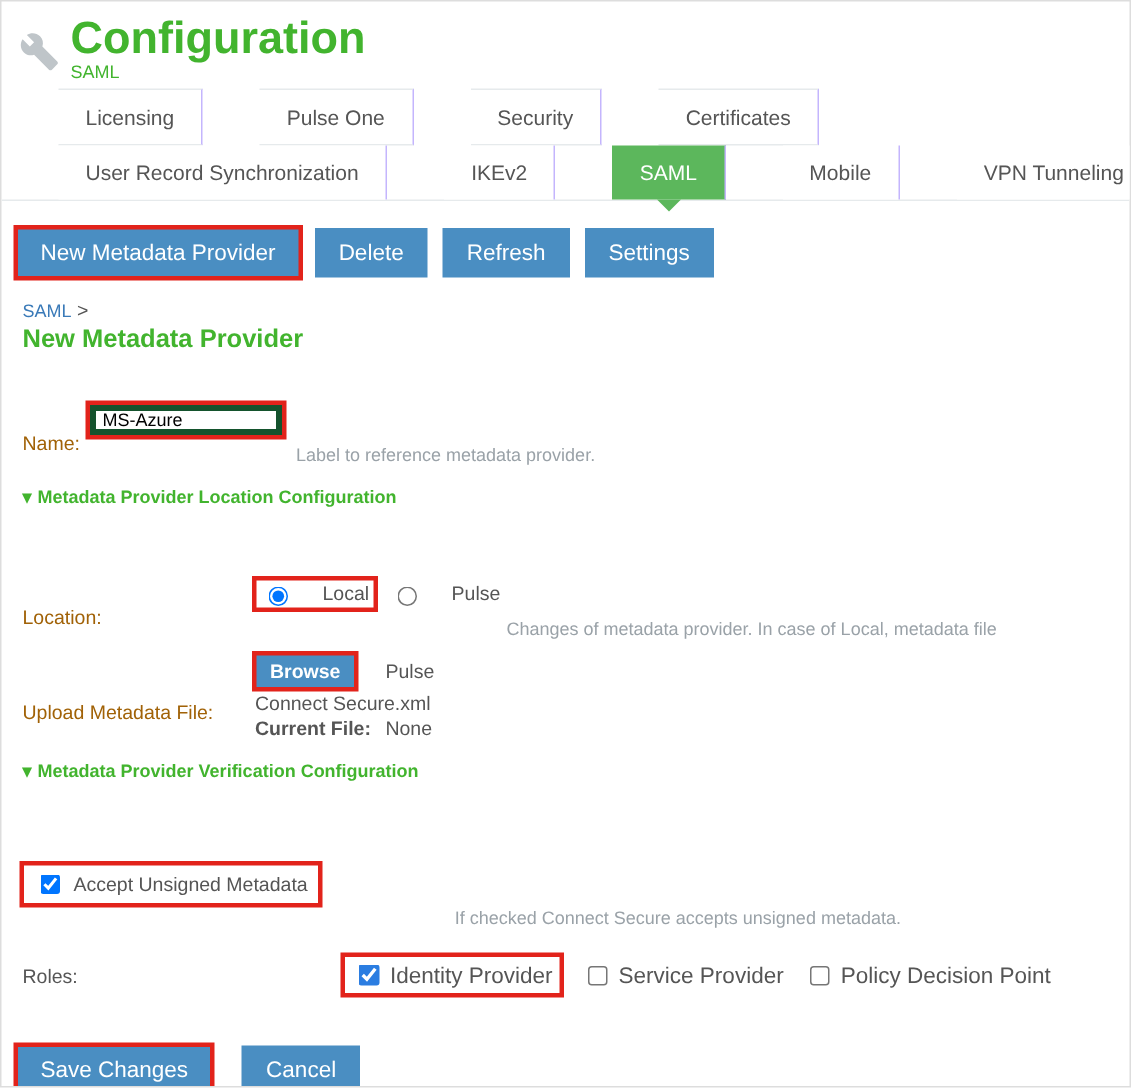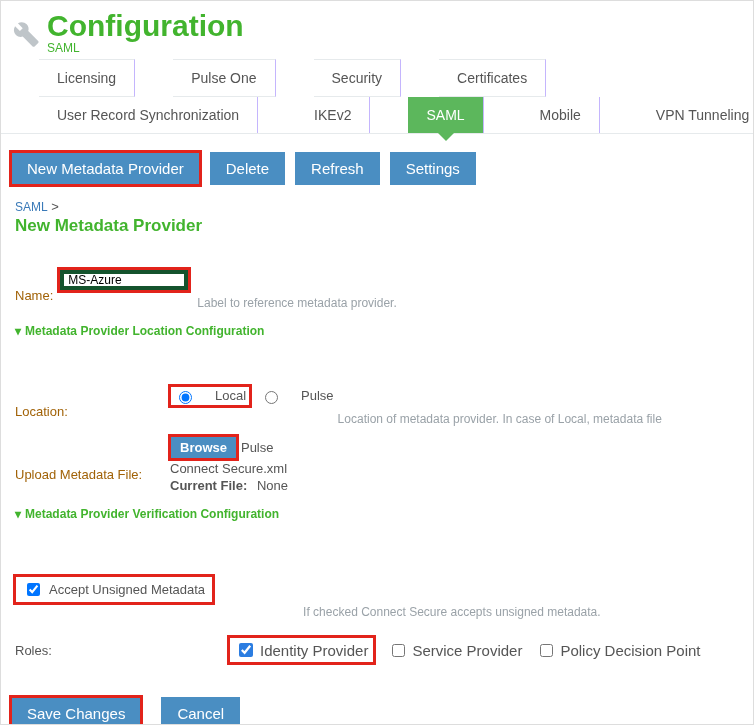--- a/index.html
+++ b/index.html
@@ -144,27 +144,27 @@
   <div class="row">
     <div class="lbl">Location:</div>
     <span class="radio-wrap highlight-box">
       <input type="radio" name="loc" checked="" style="">
       <span>Local</span>
     </span>
     <span class="radio-wrap" style="margin-left:6px;">
       <input type="radio" name="loc" style="">
       <span>Pulse</span>
     </span>
-    <span class="hint" style="margin-left:0">Location of metadata provider. In case of Local, metadata file</span>
+    <span class="hint" style="margin-left:0">Changes of metadata provider. In case of Local, metadata file</span>
   </div>
 
   <div class="row" style="align-items:flex-start">
     <div class="lbl">Upload Metadata File:</div>
     <div class="file-col">
-      <div style="display:flex;gap:4px;align-items:center">
+      <div style="display:flex;gap:20px;align-items:center">
         <button class="btn-sm highlight-box">Browse</button>
         <span>Pulse</span>
       </div>
       <span>Connect Secure.xml</span>
       <div>
         <span class="cf-label">Current File:</span>
         <span style="margin-left:6px">None</span>
       </div>
     </div>
   </div>

